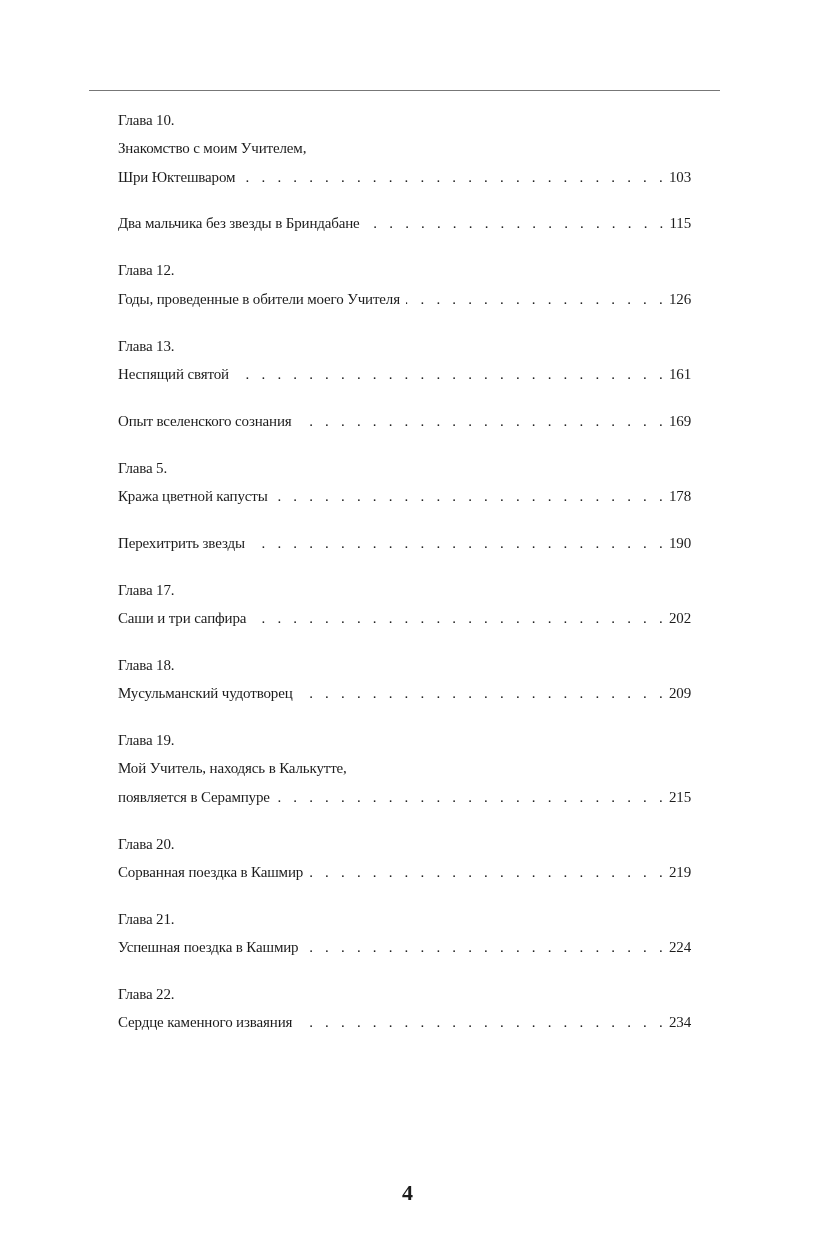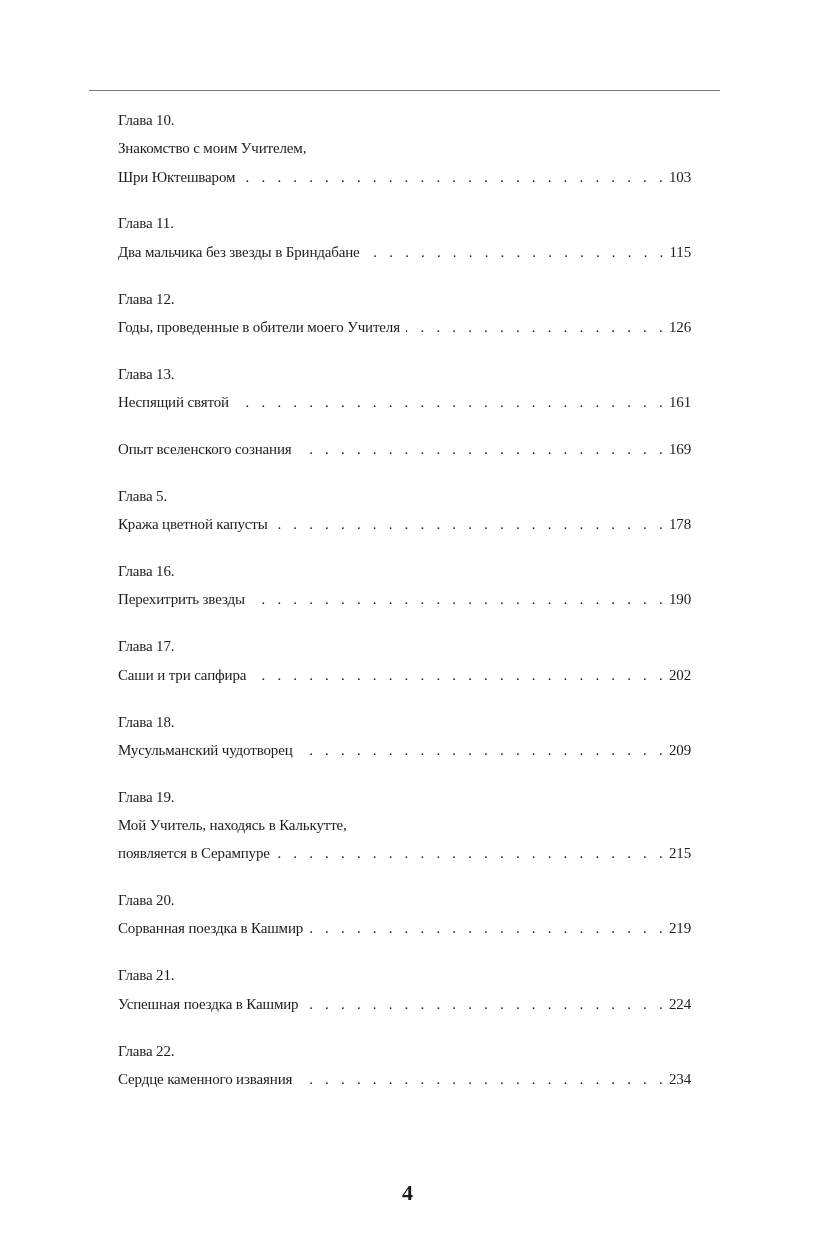--- a/index.html
+++ b/index.html
@@ -48,21 +48,20 @@
   <div class="entry">
     <div class="line">Глава 10.</div>
     <div class="line">Знакомство с моим Учителем,</div>
     <div class="line leader-line">
       <span class="title">Шри Юктешваром</span>
       <span class="dots">. . . . . . . . . . . . . . . . . . . . . . . . . . . . . . . . . . . . . . . . . . . . . . . . . . .</span>
       <span class="page">103</span>
     </div>
   </div>
   <div class="entry">
-    <div class="line">Глава 11.</div>
     <div class="line leader-line">
       <span class="title">Два мальчика без звезды в Бриндабане</span>
       <span class="dots">. . . . . . . . . . . . . . . . . . . . . . . . . . . . . . . . . . . . . . . . . . . . . . . . . . .</span>
       <span class="page">115</span>
     </div>
   </div>
   <div class="entry">
     <div class="line">Глава 12.</div>
     <div class="line leader-line">
       <span class="title">Годы, проведенные в обители моего Учителя</span>
@@ -87,21 +86,20 @@
   </div>
   <div class="entry">
     <div class="line">Глава 5.</div>
     <div class="line leader-line">
       <span class="title">Кража цветной капусты</span>
       <span class="dots">. . . . . . . . . . . . . . . . . . . . . . . . . . . . . . . . . . . . . . . . . . . . . . . . . . .</span>
       <span class="page">178</span>
     </div>
   </div>
   <div class="entry">
-    <div class="line">Глава 16.</div>
     <div class="line leader-line">
       <span class="title">Перехитрить звезды</span>
       <span class="dots">. . . . . . . . . . . . . . . . . . . . . . . . . . . . . . . . . . . . . . . . . . . . . . . . . . .</span>
       <span class="page">190</span>
     </div>
   </div>
   <div class="entry">
     <div class="line">Глава 17.</div>
     <div class="line leader-line">
       <span class="title">Саши и три сапфира</span>

